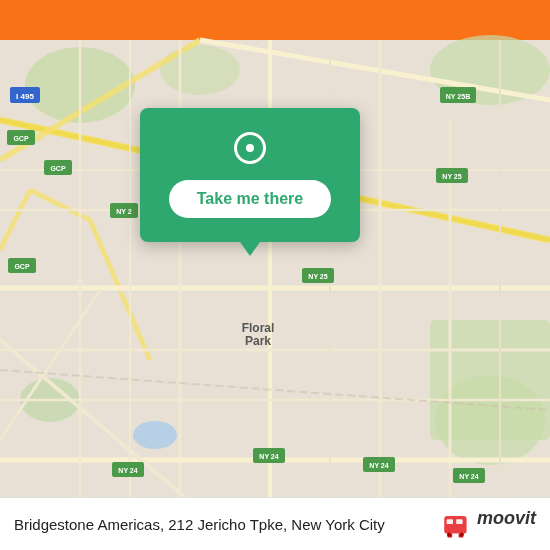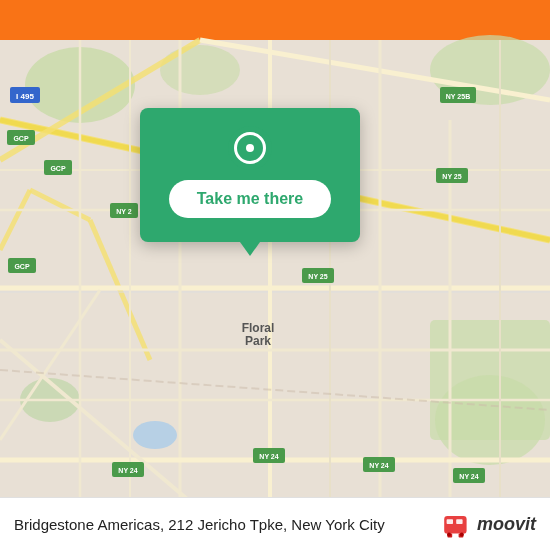--- a/index.html
+++ b/index.html
@@ -125,21 +125,20 @@
     }
 
     #location-name {
       font-size: 15px;
       font-weight: 500;
       color: #222;
     }
 
     #moovit-logo {
       display: flex;
-      align-items: center;
       gap: 4px;
     }
 
     #moovit-icon {
       width: 32px;
       height: 32px;
     }
 
     #moovit-text {
       font-size: 18px;

